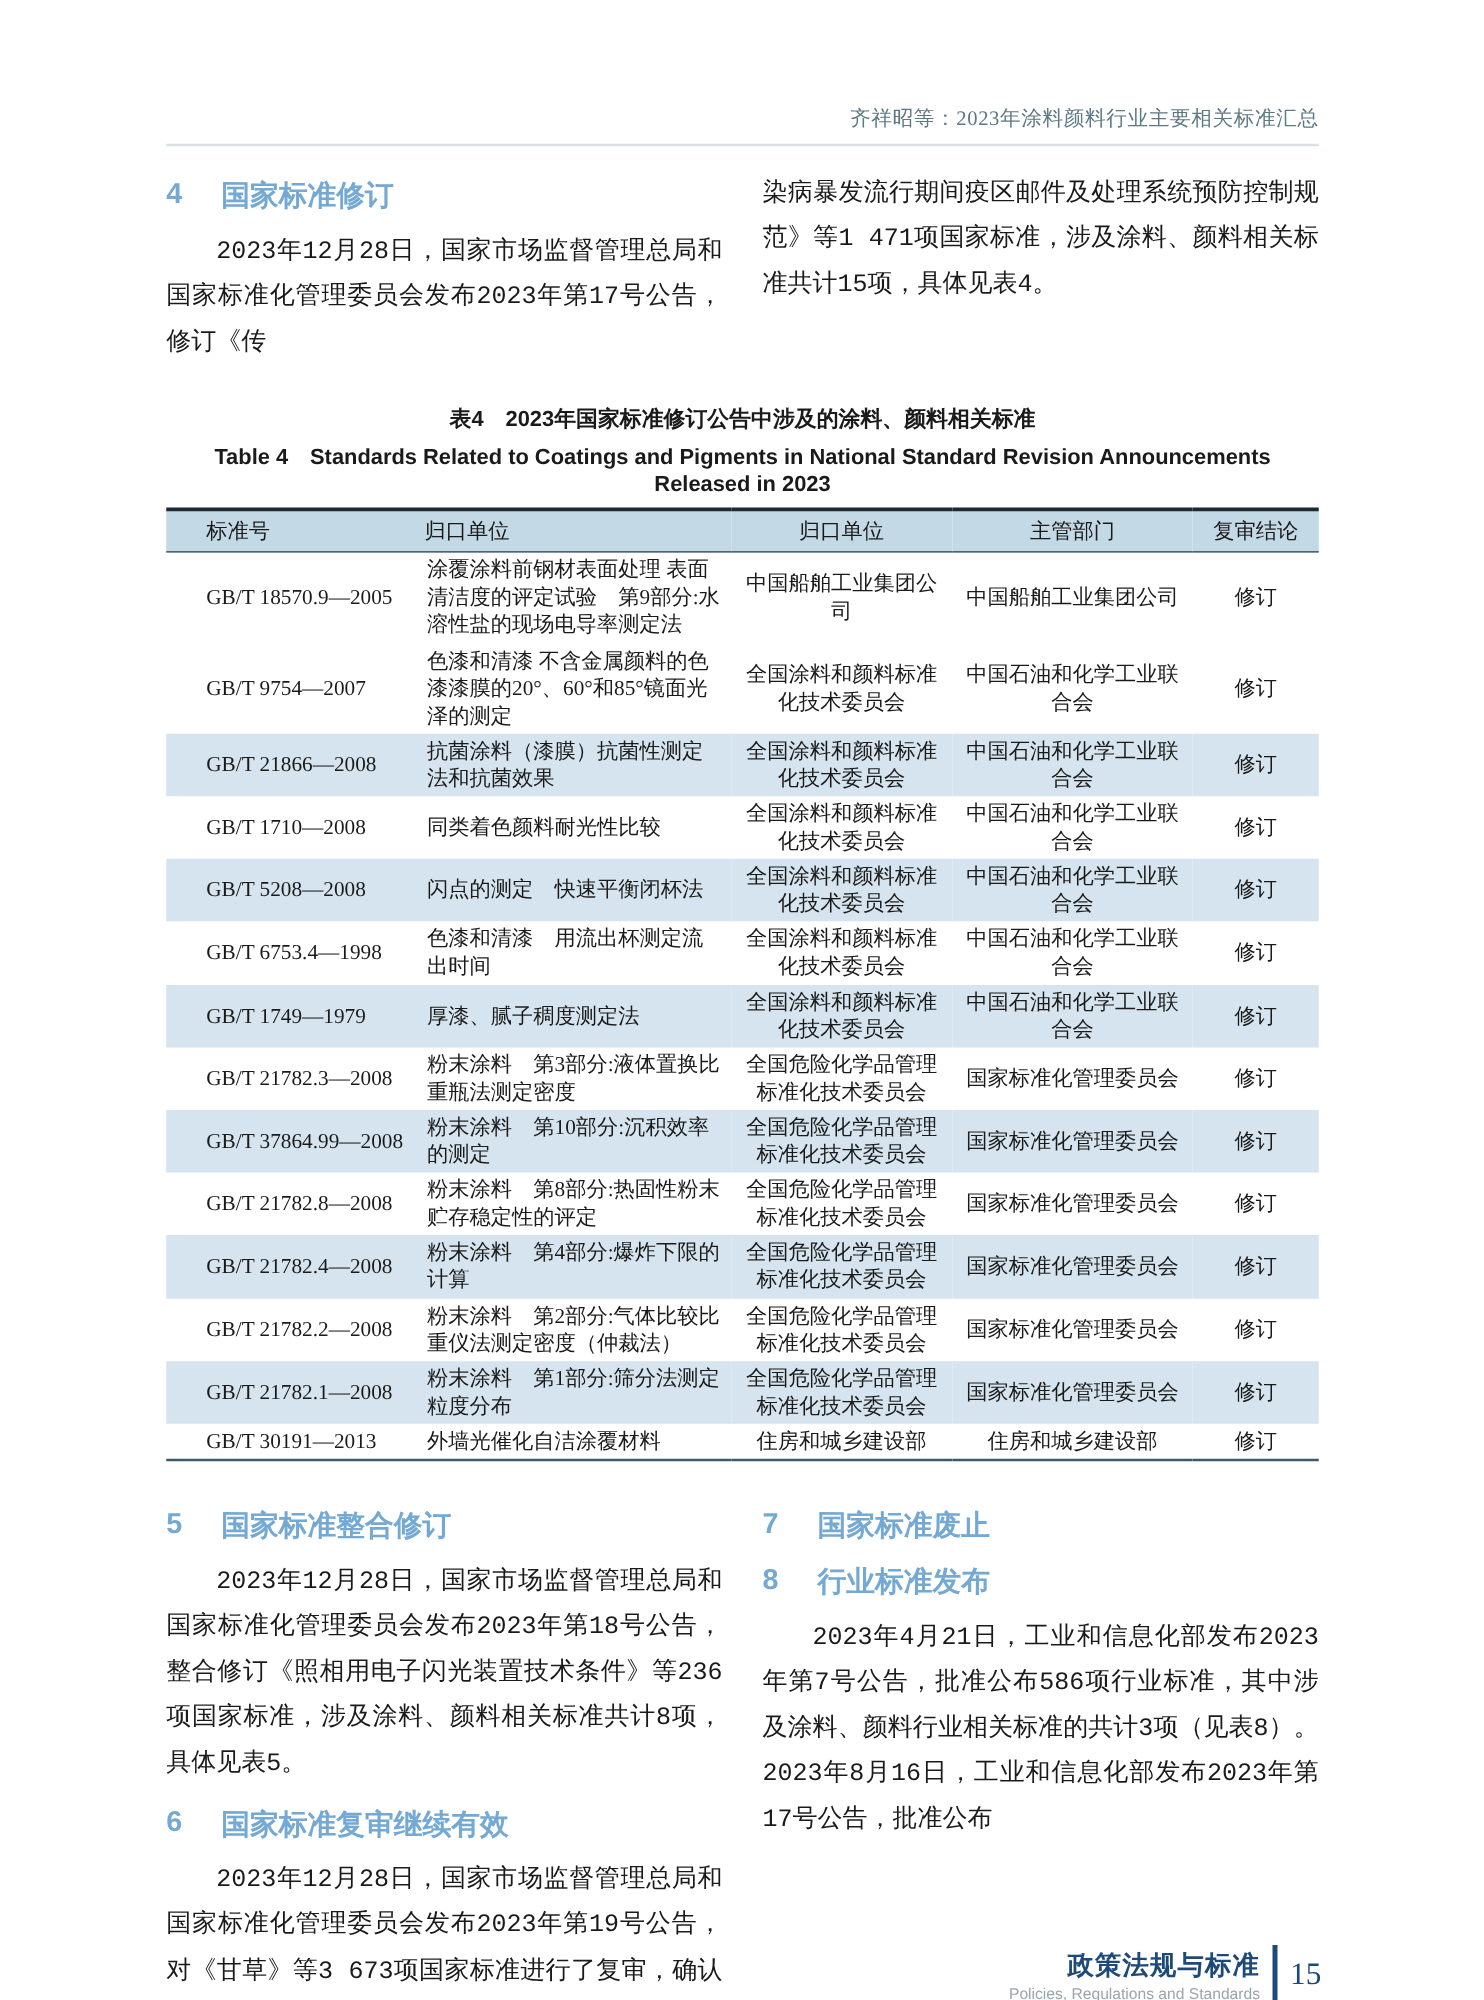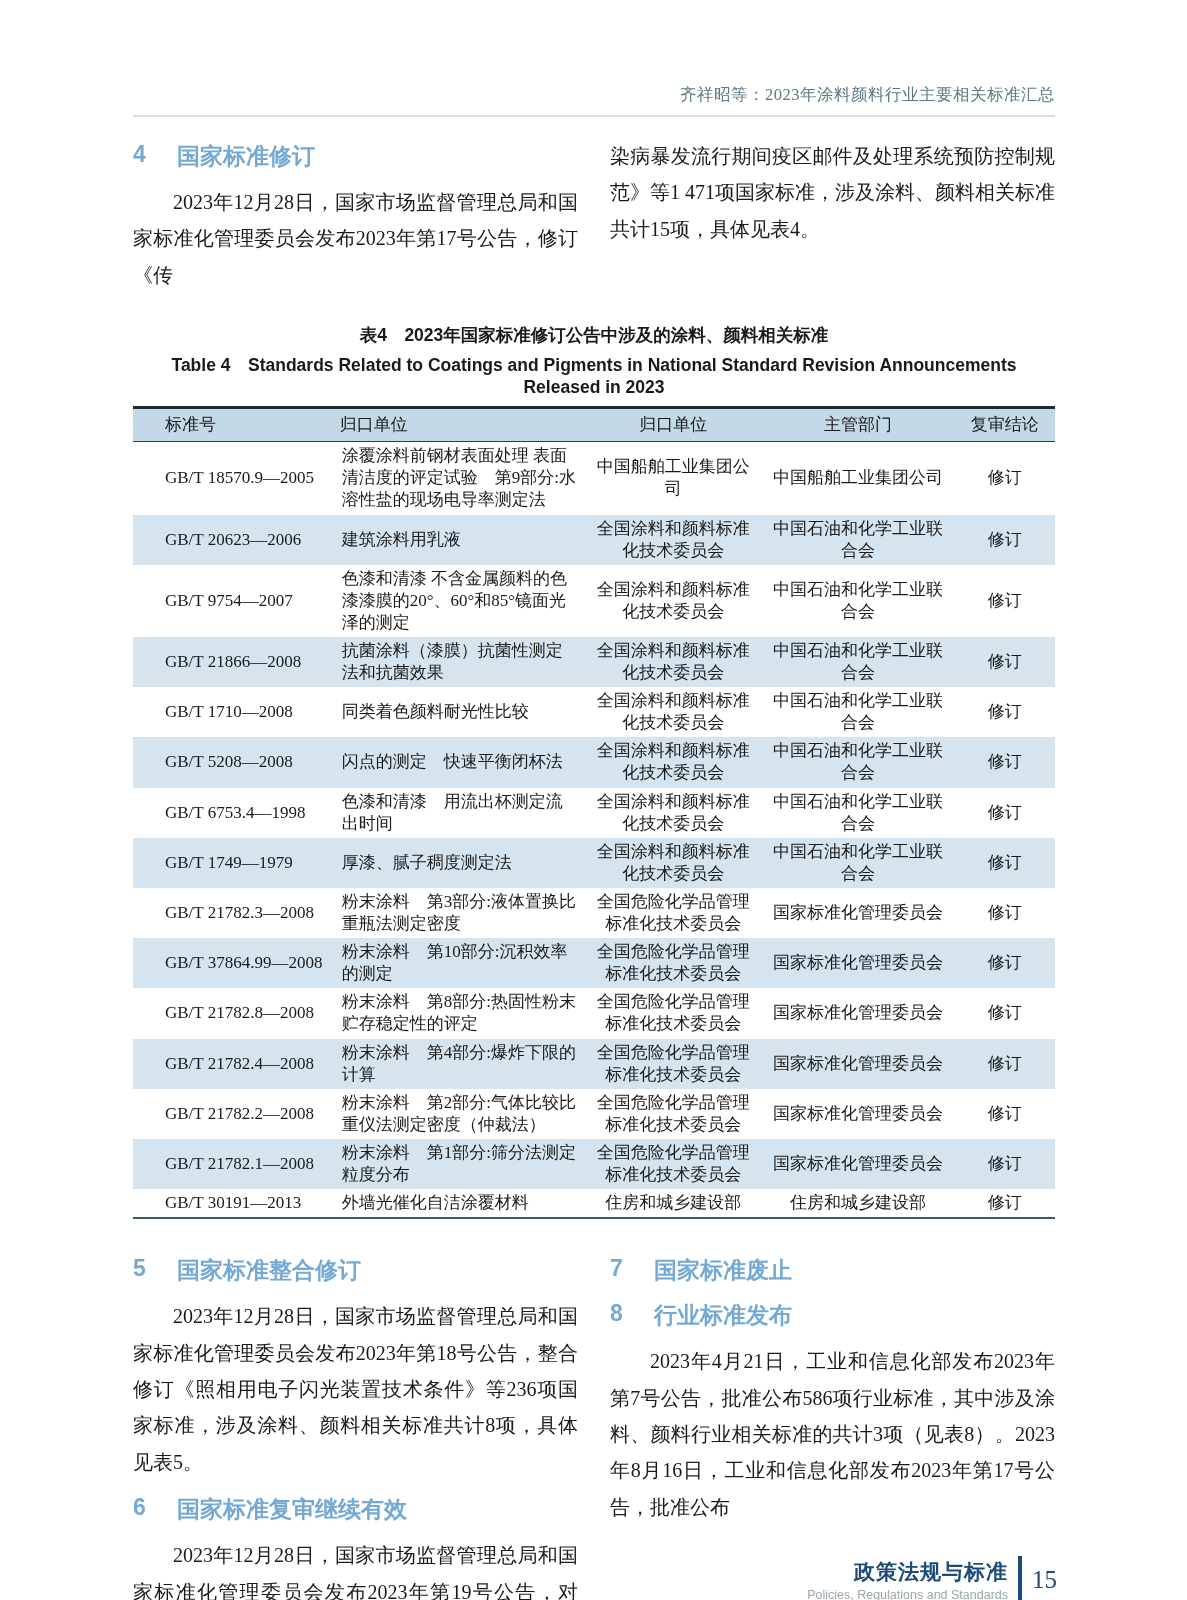--- a/index.html
+++ b/index.html
@@ -39,20 +39,21 @@
     margin:10px 0 12px 0;
     display:flex;
   }
   .sec-head .num{width:44px;flex:0 0 44px;}
   
   .para{
     font-size:20px;
     line-height:1.82;
     text-align:justify;
     margin:0;
+    font-family:Liberation Mono, monospace;
   }
   .indent{text-indent:2em;}
   .cont{padding-top:7px;}
   
   .tbl-caption-zh{
     margin-top:30px;
     text-align:center;
     font-family:"Liberation Sans","DejaVu Sans",sans-serif;
     font-weight:bold;
     font-size:17.5px;
@@ -159,27 +160,20 @@
       </tr>
     </thead>
     <tbody>
         <tr>
           <td class="col0">GB/T 18570.9—2005</td>
           <td class="col1">涂覆涂料前钢材表面处理 表面清洁度的评定试验　第9部分:水溶性盐的现场电导率测定法</td>
           <td class="col2">中国船舶工业集团公司</td>
           <td class="col3">中国船舶工业集团公司</td>
           <td class="col4">修订</td>
         </tr>
-        <tr class="striped">
-          <td class="col0">GB/T 20623—2006</td>
-          <td class="col1">建筑涂料用乳液</td>
-          <td class="col2">全国涂料和颜料标准化技术委员会</td>
-          <td class="col3">中国石油和化学工业联合会</td>
-          <td class="col4">修订</td>
-        </tr>
         <tr>
           <td class="col0">GB/T 9754—2007</td>
           <td class="col1">色漆和清漆 不含金属颜料的色漆漆膜的20°、60°和85°镜面光泽的测定</td>
           <td class="col2">全国涂料和颜料标准化技术委员会</td>
           <td class="col3">中国石油和化学工业联合会</td>
           <td class="col4">修订</td>
         </tr>
         <tr class="striped">
           <td class="col0">GB/T 21866—2008</td>
           <td class="col1">抗菌涂料（漆膜）抗菌性测定法和抗菌效果</td>

